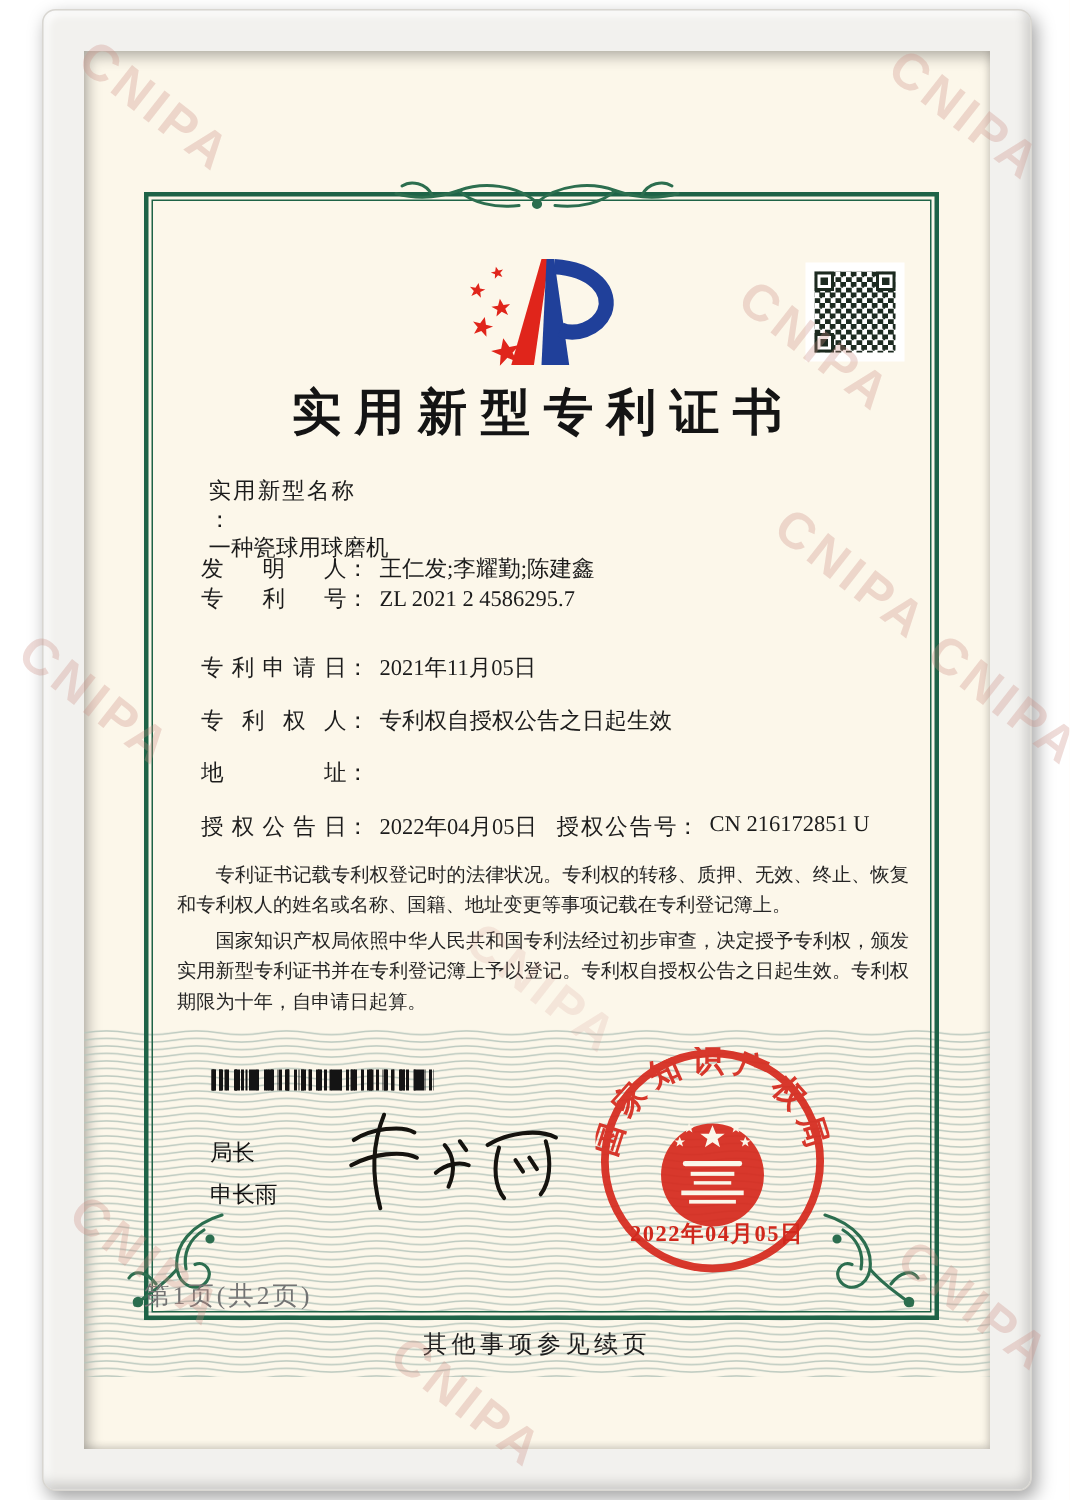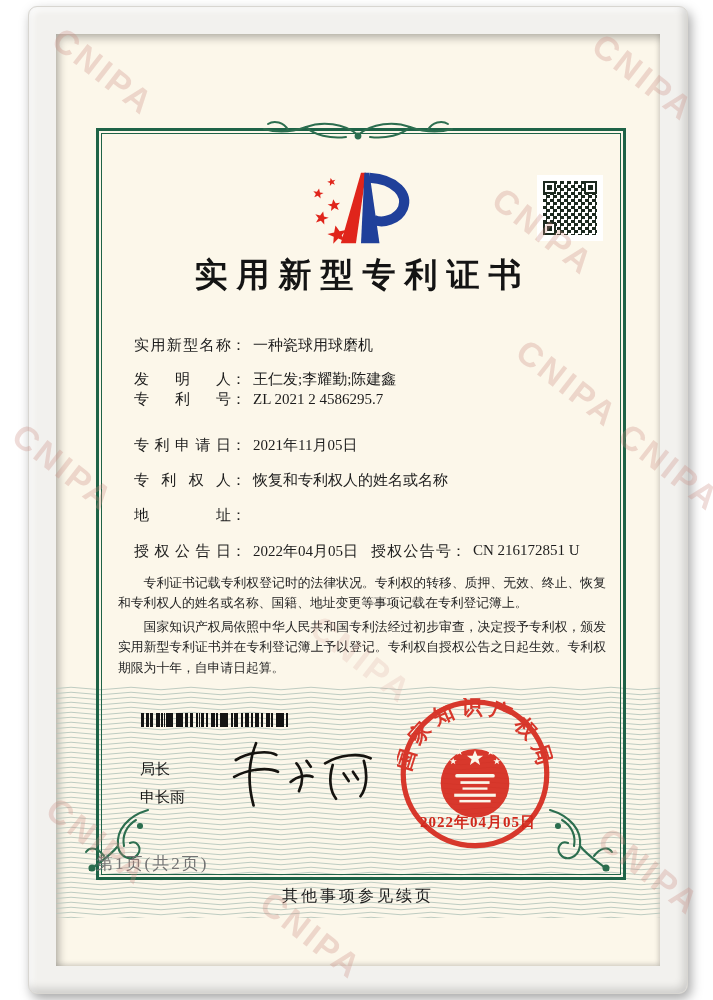--- a/index.html
+++ b/index.html
@@ -43,21 +43,21 @@
   .finder{position:absolute;width:13px;height:13px;border:2.5px solid #1c2a20;background:#fff;box-sizing:border-box;}
   .finder::after{content:"";position:absolute;inset:2px;background:#1c2a20;}
   .f-tl{left:0;top:0;} .f-tr{right:0;top:0;} .f-bl{left:0;bottom:0;}
   .logo{position:absolute;left:237px;top:132px;width:136px;height:84px;}
   .title{position:absolute;left:40px;top:219px;width:524px;text-align:center;
          font-size:33px;font-weight:bold;letter-spacing:9px;color:#141414;text-indent:9px;font-family:Liberation Serif, serif;}
   .row{position:absolute;left:78px;display:flex;align-items:baseline;font-size:15px;color:#1c1c1c;white-space:nowrap;}
   .flabel{display:inline-block;width:97px;text-align:justify;text-align-last:justify;font-weight:500;}
   .colon{margin:0 2px 0 0;}
   .fvalue{margin-left:5px;}
-  .r1{top:302px;} .r2{top:336px;} .r3{top:356px;} .r4{top:402px;align-items:flex-end;}
+  .r1{top:284px;flex-direction:column;} .r2{top:336px;} .r3{top:356px;} .r4{top:402px;align-items:flex-end;}
   .r5{top:437px;} .r6{top:472px;} .r7{top:508px;}
   .grant-no{position:absolute;left:237px;top:0;display:flex;align-items:flex-start;}
   .grant-no .flabel{width:80px;}
   .paras{position:absolute;left:62px;top:539px;width:488px;font-size:12.8px;line-height:1.6;
          color:#252525;text-align:justify;}
   .paras p{margin:0 0 3px 0;text-indent:2em;}
   .barcode{position:absolute;left:85px;top:679px;width:148px;height:14px;
     background:
       repeating-linear-gradient(90deg,#141414 0 2px,transparent 2px 5px),
       repeating-linear-gradient(90deg,#141414 0 1px,transparent 1px 7px),
@@ -178,21 +178,21 @@
           <span class="fvalue">ZL 2021 2 4586295.7</span>
         </div>
         <div class="row r4">
           <span class="flabel">专利申请日</span>
             <span class="colon">：</span>
           <span class="fvalue">2021年11月05日</span>
         </div>
         <div class="row r5">
           <span class="flabel">专利权人</span>
             <span class="colon">：</span>
-          <span class="fvalue">恢复和专利权人的姓名或名称</span>
+          <span class="fvalue">专利权自授权公告之日起生效</span>
         </div>
         <div class="row r6">
           <span class="flabel">地址</span>
             <span class="colon">：</span>
         </div>
         <div class="row r7">
           <span class="flabel">授权公告日</span>
             <span class="colon">：</span>
           <span class="fvalue">2022年04月05日</span>
           <span class="grant-no">

